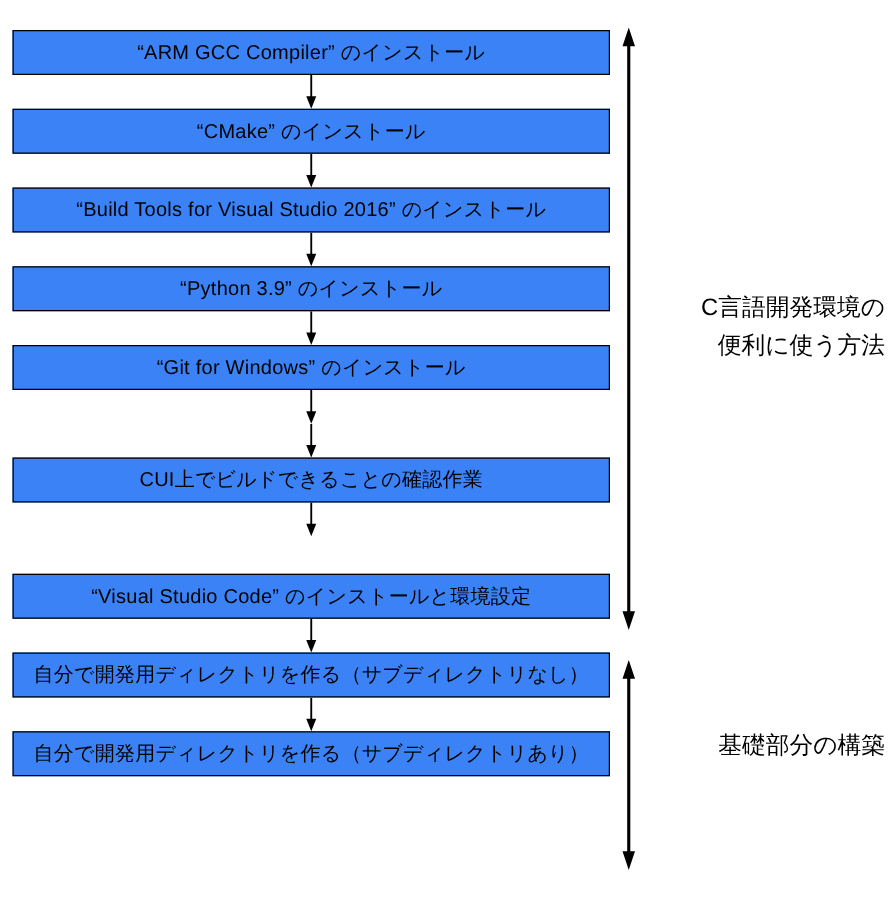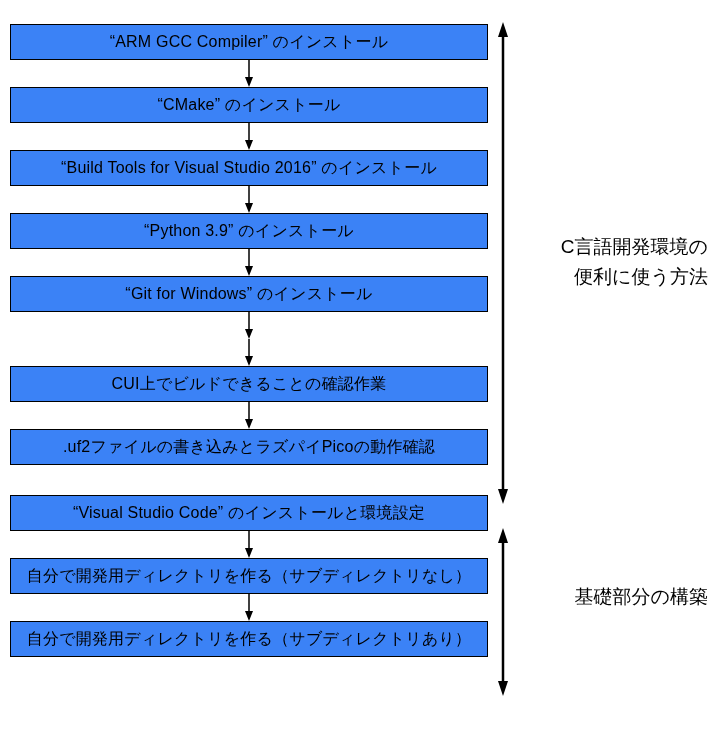--- a/index.html
+++ b/index.html
@@ -108,21 +108,20 @@
           <polygon points="7,27 3,17 11,17" fill="#000"></polygon>
         </svg>
     </div>
     <div class="step-box">CUI上でビルドできることの確認作業</div>
     <div class="arrow-cell">
       <svg width="14" height="27">
           <line x1="7" y1="0" x2="7" y2="19" stroke="#000" stroke-width="1.5"></line>
           <polygon points="7,27 3,17 11,17" fill="#000"></polygon>
         </svg>
     </div>
-    <div class="step-box">.uf2ファイルの書き込みとラズパイPicoの動作確認</div>
 
     <div class="group-gap"></div>
 
     <div class="step-box">“Visual Studio Code” のインストールと環境設定</div>
     <div class="arrow-cell">
       <svg width="14" height="27">
           <line x1="7" y1="0" x2="7" y2="19" stroke="#000" stroke-width="1.5"></line>
           <polygon points="7,27 3,17 11,17" fill="#000"></polygon>
         </svg>
     </div>

